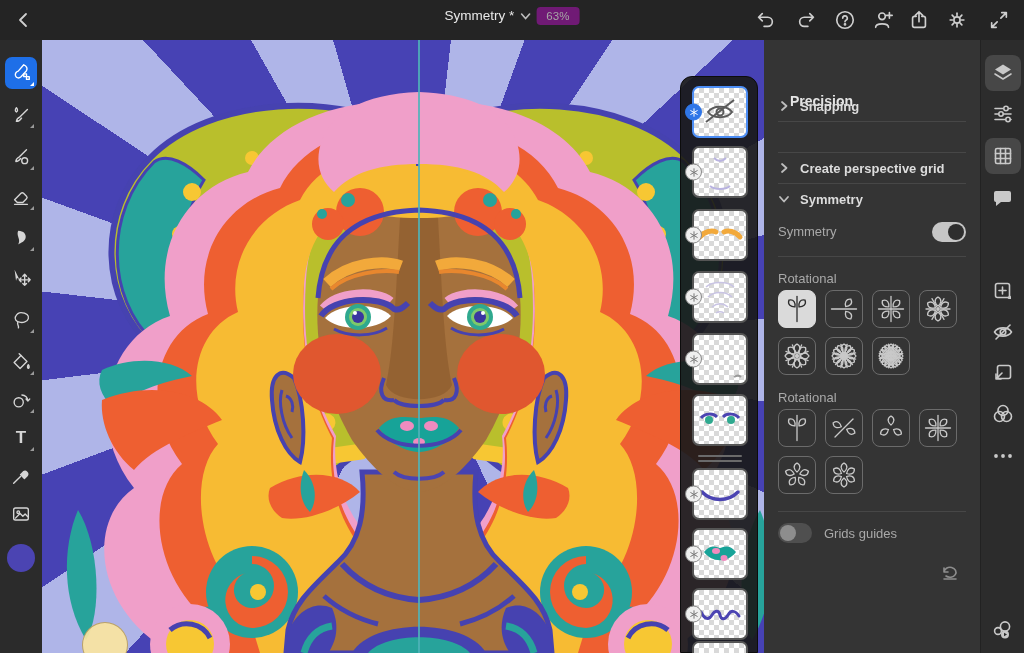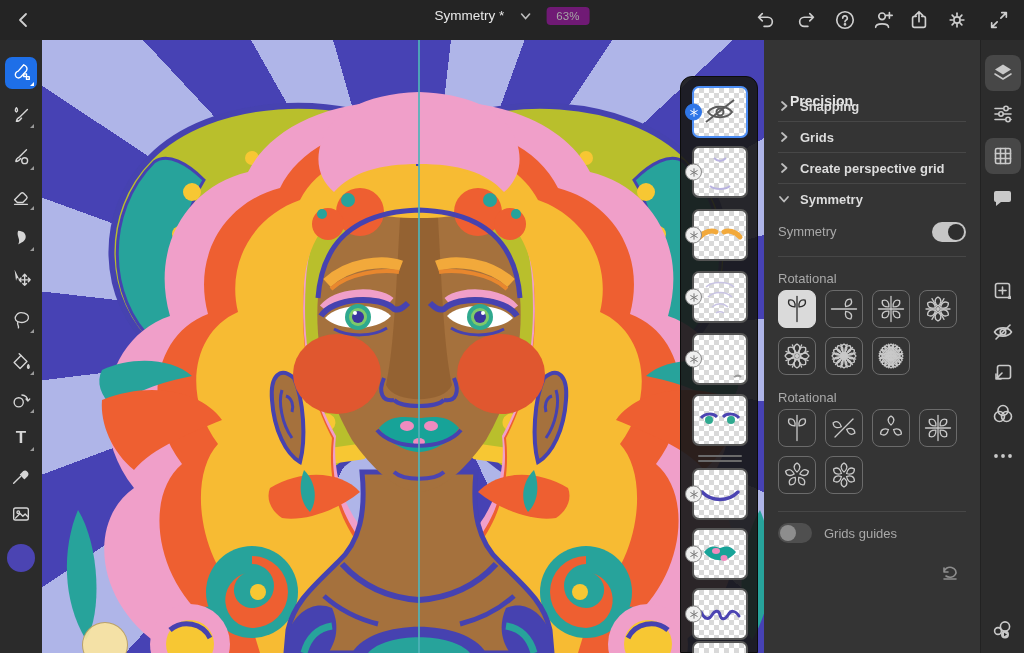--- a/index.html
+++ b/index.html
@@ -4,21 +4,21 @@
 <style>
   * { margin:0; padding:0; box-sizing:border-box; }
   html,body { width:1024px; height:653px; overflow:hidden; background:#1d1d1d;
     font-family:"Liberation Sans", sans-serif; -webkit-font-smoothing:antialiased; }
   svg { display:block; }
 
   
   #topbar { position:absolute; left:0; top:0; width:1024px; height:40px; background:#242424; z-index:40; display:flex; align-items:center; }
   .tb-icon { width:28px; height:28px; display:flex; align-items:center; justify-content:center; color:#cfcfcf; position:absolute; top:6px; }
   .tb-icon svg { stroke:#cfcfcf; fill:none; stroke-width:1.8; stroke-linecap:round; stroke-linejoin:round; }
-  #tb-center { position:absolute; left:50%; top:0; transform:translateX(-50%); height:31px; display:flex; align-items:center; gap:14px;text-align:right; }
+  #tb-center { position:absolute; left:50%; top:0; transform:translateX(-50%); height:31px; display:flex; align-items:center; gap:4px;text-align:right; }
   #doc-title { color:#e8e8e8; font-size:13.5px; }
   #zoom-badge { background:#701a75; color:#a6a6a6; font-size:11.5px; border-radius:4px; padding:3px 10px; }
 
   
   #toolrail { position:absolute; left:0; top:40px; width:42px; height:613px; background:#2b2b2b; z-index:30; }
   .tool { position:absolute; left:5px; width:32px; height:32px; border-radius:7px; display:flex; align-items:center; justify-content:center; color:#d6d6d6; }
   .tool svg { stroke:#d6d6d6; fill:none; stroke-width:1.5; stroke-linecap:round; stroke-linejoin:round; }
   .tool.active { background:#1e6fe8; }
   .tool.active svg { stroke:#ffffff; }
   .tri { position:absolute; right:3px; bottom:3px; width:0; height:0; border-left:4px solid transparent; border-bottom:4px solid #9a9a9a; }
@@ -464,26 +464,20 @@
 <div id="panel">
   <div id="panel-title">Precision</div>
 
   <div class="sec" style="top:51px">
     <svg width="12" height="12" viewBox="0 0 12 12">
         <polyline points="4,2 8.5,6 4,10"></polyline>
       </svg>
     <span>Snapping</span>
     </div>
   <div class="divider" style="top:81px"></div>
-  <div class="sec" style="top:82px">
-    <svg width="12" height="12" viewBox="0 0 12 12">
-        <polyline points="4,2 8.5,6 4,10"></polyline>
-      </svg>
-    <span>Grids</span>
-    </div>
   <div class="divider" style="top:112px"></div>
   <div class="sec" style="top:113px">
     <svg width="12" height="12" viewBox="0 0 12 12">
         <polyline points="4,2 8.5,6 4,10"></polyline>
       </svg>
     <span>Create perspective grid</span>
     </div>
   <div class="divider" style="top:143px"></div>
   <div class="sec" style="top:144px">
     <svg width="12" height="12" viewBox="0 0 12 12">

